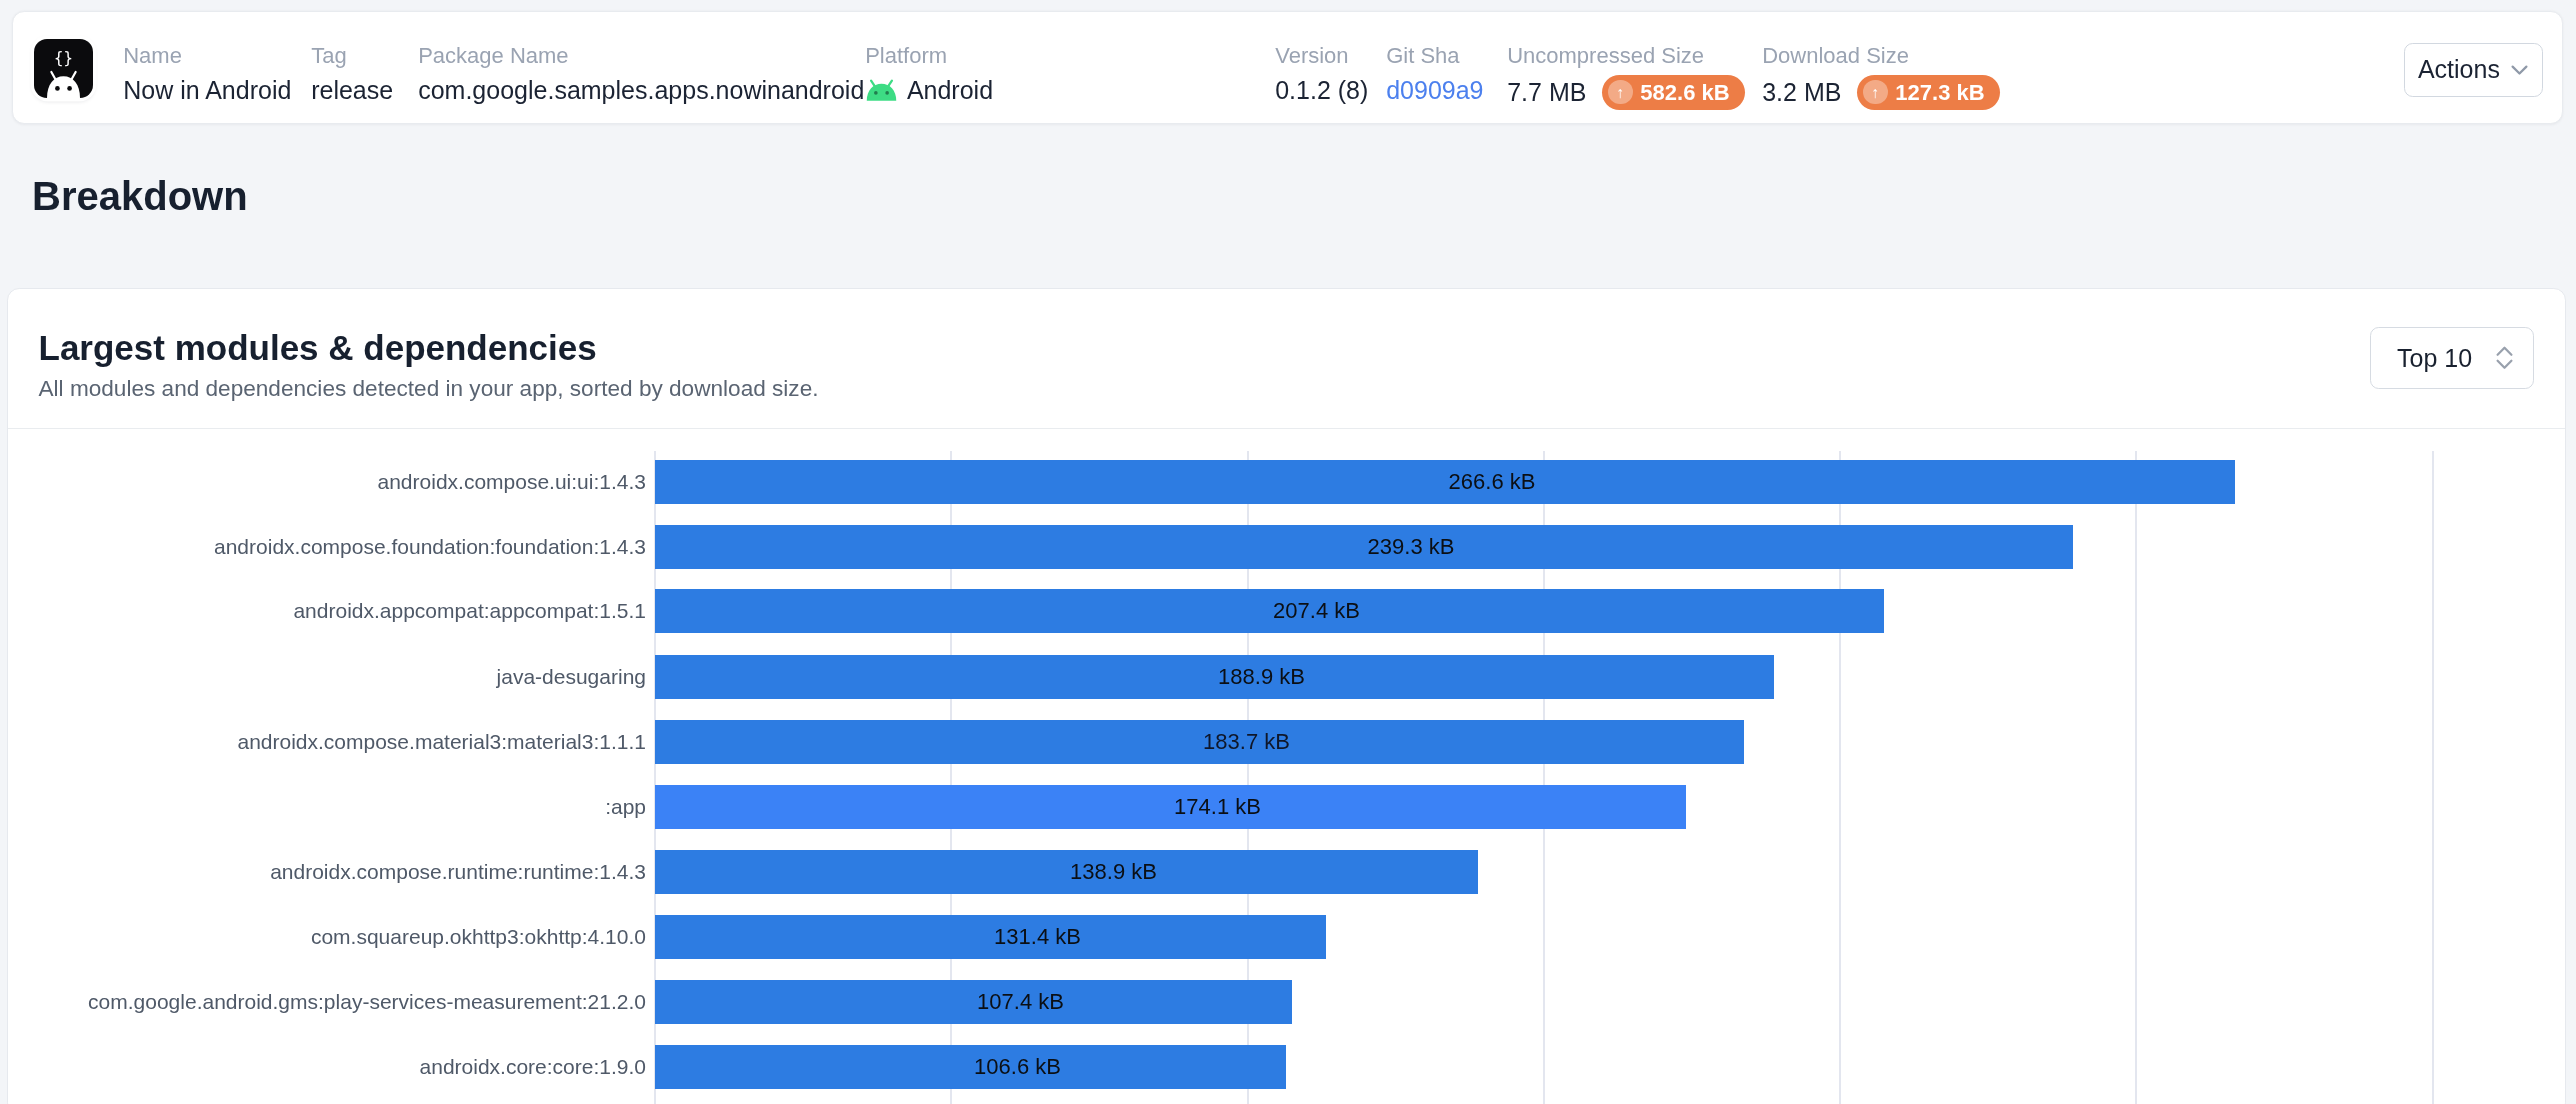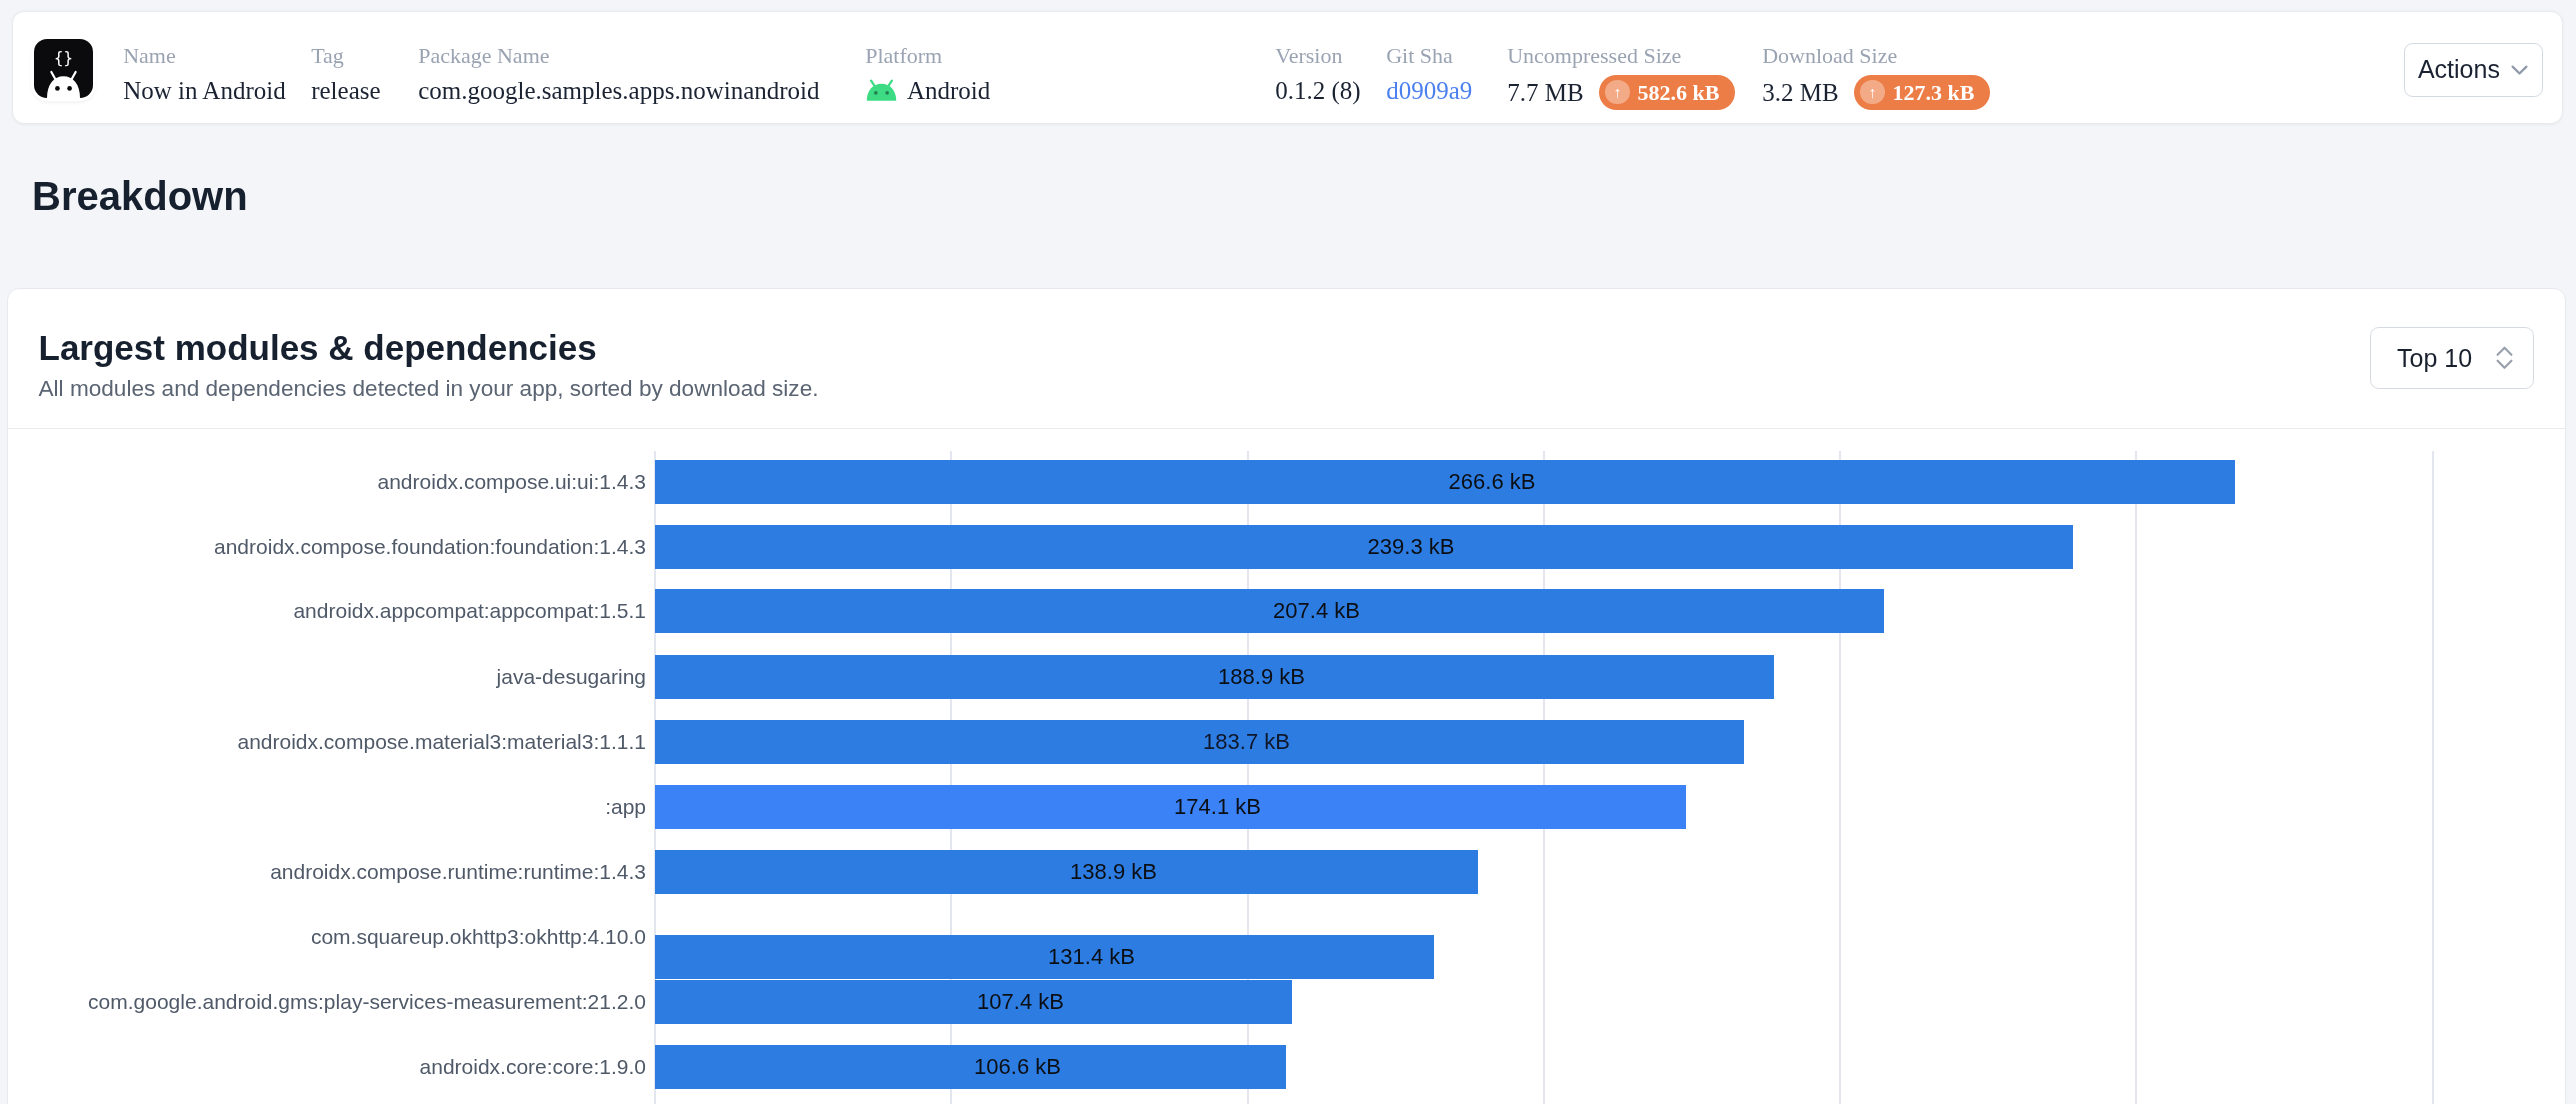--- a/index.html
+++ b/index.html
@@ -15,21 +15,21 @@
   
   .header-bar {
     position:absolute; left:12.2px; top:11.3px; width:2551px; height:113px;
     background:#ffffff; border:0.9px solid #e8ebef; border-radius:12.2px;
     box-shadow:0 0.9px 2.6px rgba(16,24,40,.05);
   }
   .app-icon {
     position:absolute; left:21px; top:27px; width:59px; height:59px;
     border-radius:14px; box-shadow:0 0 0 3.5px #ffffff, 0 1.7px 5.2px rgba(16,24,40,.25);
   }
-  .field { position:absolute; top:32px;font-family:Liberation Serif, serif; }
+  .field { position:absolute; top:32px; }
   .field .flabel { font-size:22px; line-height:24.4px; color:#9aa3b2; margin-bottom:6.1px; white-space:nowrap; }
   .field .fvalue { font-size:25px; line-height:31px; color:#1b2333; white-space:nowrap; display:flex; align-items:center; }
   .f-name { left:110px; } .f-tag { left:298px; } .f-package { left:405px; }
   .f-platform { left:852px; } .f-created { left:992px; } .f-version { left:1262px; }
   .f-gitsha { left:1373px; } .f-uncompressed { left:1494px; } .f-download { left:1749px; }
   .link { color:#4c80ee; cursor:pointer; }
   .platform-row svg { margin-right:8.7px; }
   .badge {
     display:inline-flex; align-items:center; height:35px; border-radius:17.4px;
     background:#ed7d46; color:#ffffff; font-weight:bold; font-size:22px;
@@ -241,21 +241,21 @@
           </div>
         </div>
         <div class="bar-row" style="top: 399px; height: 44px;">
           <div class="bar-label">androidx.compose.runtime:runtime:1.4.3</div>
           <div class="bar" style="width: 823px; background: rgb(45, 124, 226);">
             <span class="bar-value" style="color: rgb(11, 15, 20);">138.9 kB</span>
           </div>
         </div>
         <div class="bar-row" style="top: 464px; height: 44px;">
           <div class="bar-label">com.squareup.okhttp3:okhttp:4.10.0</div>
-          <div class="bar" style="width: 779px; background: rgb(45, 124, 226); margin-top: 20px;">
+          <div class="bar" style="width: 671px; background: rgb(45, 124, 226);">
             <span class="bar-value" style="color: rgb(11, 15, 20);">131.4 kB</span>
           </div>
         </div>
         <div class="bar-row" style="top: 529px; height: 44px;">
           <div class="bar-label">com.google.android.gms:play-services-measurement:21.2.0</div>
           <div class="bar" style="width: 637px; background: rgb(45, 124, 226);">
             <span class="bar-value" style="color: rgb(11, 15, 20);">107.4 kB</span>
           </div>
         </div>
         <div class="bar-row" style="top: 594px; height: 44px;">

